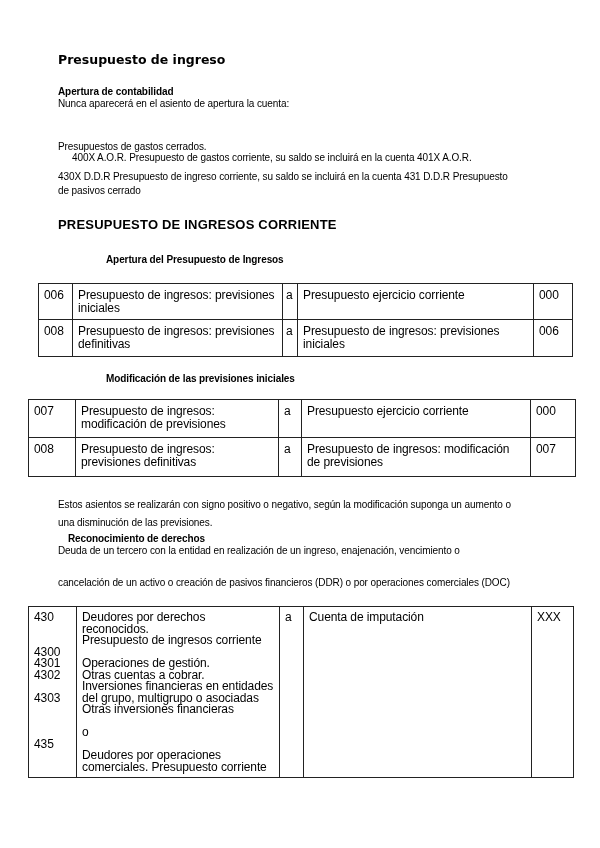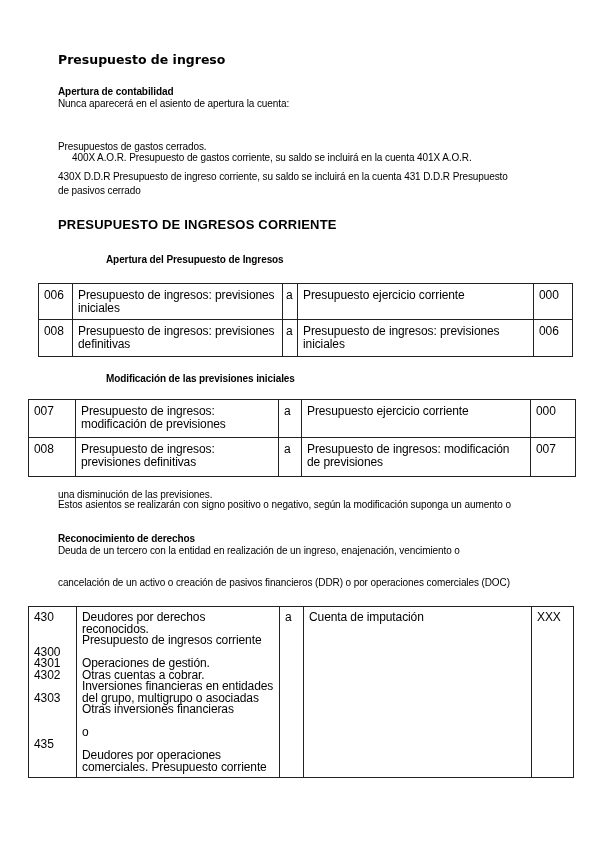--- a/index.html
+++ b/index.html
@@ -99,23 +99,23 @@
     <td>008</td>
     <td>Presupuesto de ingresos: previsiones definitivas</td>
     <td>a</td>
     <td>Presupuesto de ingresos: modificación de previsiones</td>
     <td>007</td>
   </tr>
 </tbody>
   </table>
 
 <div class="abs t-p" style="left:58px; top:490px;margin-top:8px;">Estos asientos se realizarán con signo positivo o negativo, según la modificación suponga un aumento o</div>
-<div class="abs t-p" style="left:58px; top:488px;">una disminución de las previsiones.</div>
+<div class="abs t-p" style="left:58px; top:516px;">una disminución de las previsiones.</div>
 
-<div class="abs t-h3" style="left:58px; top:533px;">Reconocimiento de derechos</div>
+<div class="abs t-h3" style="left:68px; top:533px;">Reconocimiento de derechos</div>
 <div class="abs t-p" style="left:58px; top:544px;">Deuda de un tercero con la entidad en realización de un ingreso, enajenación, vencimiento o</div>
 <div class="abs t-p" style="left:58px; top:576px;">cancelación de un activo o creación de pasivos financieros (DDR) o por operaciones comerciales (DOC)</div>
 
 <table class="ledger" style="left:28px; top:606px; width:545px; line-height:11.5px;">
   <colgroup>
     <col style="width:48px">
       <col style="width:203px">
       <col style="width:24px">
       <col style="width:228px">
       <col style="width:42px">

